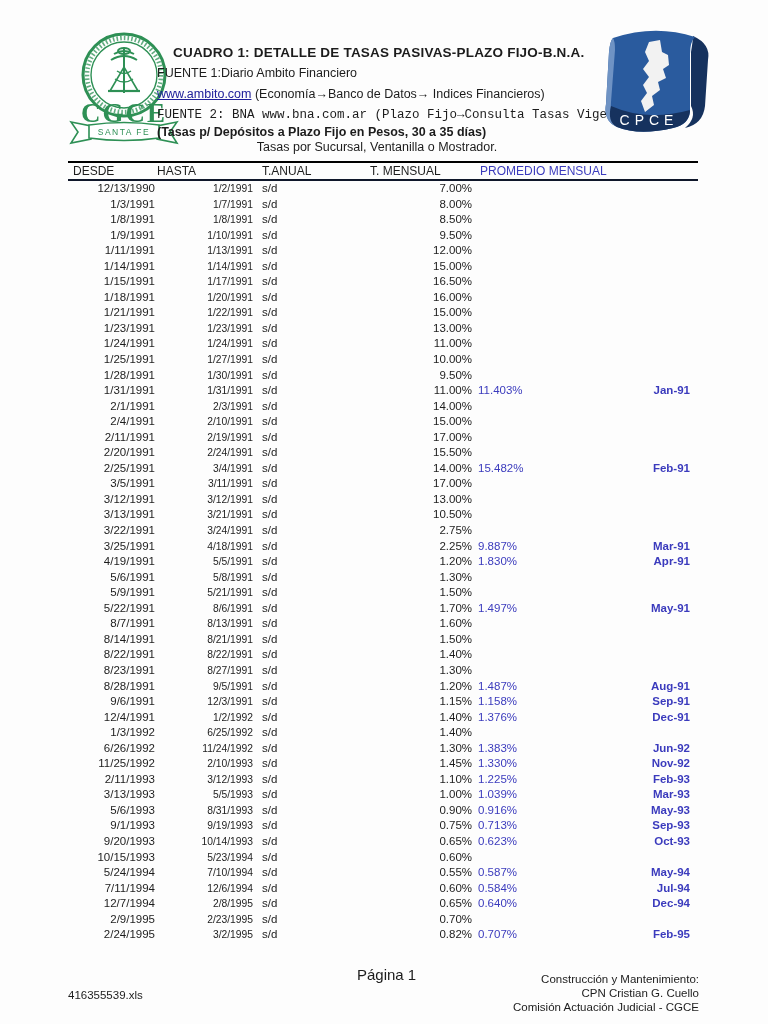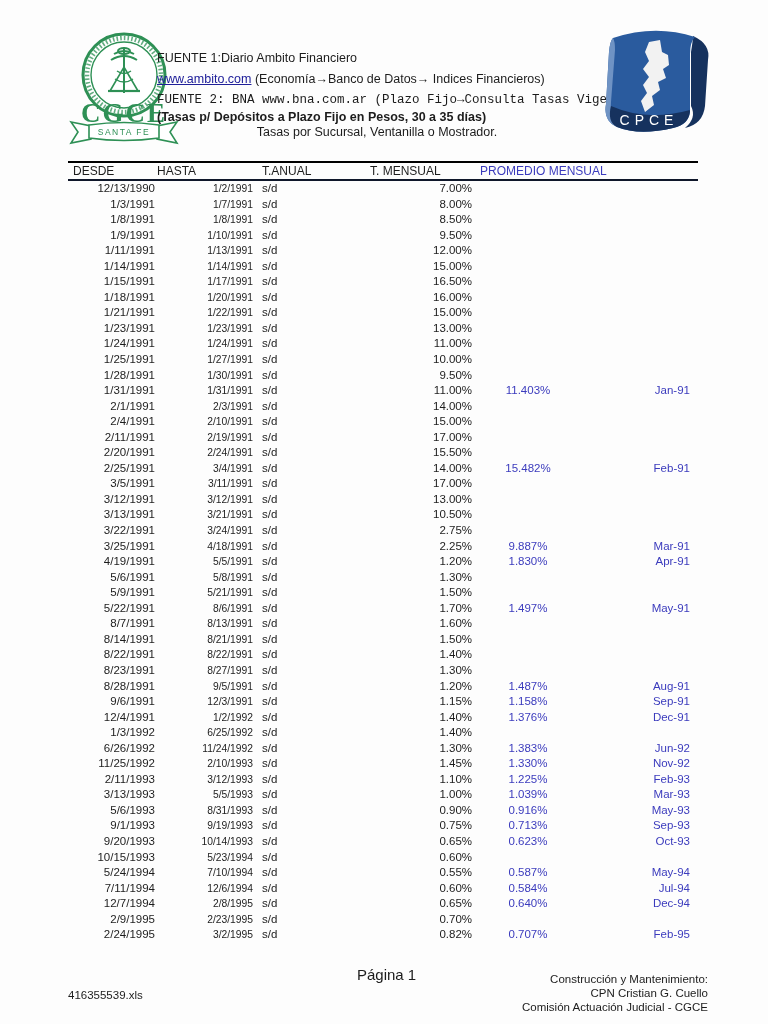--- a/index.html
+++ b/index.html
@@ -39,28 +39,28 @@
   .h-prom { padding-left:2px; color:#3b3bbd; }
 
   .trow {
     display:grid; grid-template-columns:87px 98px 76px 149px 106px 114px;
     height:15.55px; line-height:15.4px; font-size:11.5px; white-space:nowrap;
   }
   .c-desde { text-align:right; }
   .c-hasta { text-align:right; font-size:10.3px; }
   .c-anual { text-align:left; padding-left:9px; }
   .c-mensual { text-align:right; padding-right:6px; }
-  .c-prom { text-align:center; padding-right:6px; color:#3b3bbd; }
-  .c-month { text-align:right; padding-right:8px; color:#3b3bbd; }
+  .c-prom { text-align:left; padding-right:6px; color:#3b3bbd; }
+  .c-month { text-align:right; padding-right:8px; color:#3b3bbd;font-weight:bold; }
 
   
   .footer { position:absolute; left:0; top:0; width:100%; height:100%; pointer-events:none; }
   .f-file { position:absolute; left:68px; top:989px; font-size:11.5px; }
   .f-page { position:absolute; left:357px; top:966px; font-size:15px; }
-  .f-credits { position:absolute; right:60px; top:972px; text-align:right; font-size:11.5px; line-height:14px; }
+  .f-credits { position:absolute; right:69px; top:972px; text-align:right; font-size:11.5px; line-height:14px; }
 
   svg text { font-family:"Liberation Sans", sans-serif; }
   .serif-logo { font-family:"Liberation Serif", serif; }
 </style>
 </head>
 <body>
 
 <div class="page">
 
   <div class="logo-cgce">
@@ -82,20 +82,21 @@
       <text x="59" y="95" text-anchor="middle" class="serif-logo" font-size="27" font-weight="bold" fill="#2e9055" letter-spacing="2">CGCE</text>
 
       <polygon points="6,95 26,99 26,112 6,116 13,105" fill="#ffffff" stroke="#2e9055" stroke-width="1.6"></polygon>
       <polygon points="112,95 92,99 92,112 112,116 105,105" fill="#ffffff" stroke="#2e9055" stroke-width="1.6"></polygon>
       <path d="M24 98 Q59 93 94 98 L94 111 Q59 116 24 111 Z" fill="#ffffff" stroke="#2e9055" stroke-width="1.6"></path>
       <text x="59" y="108" text-anchor="middle" font-size="8.5" fill="#2e9055" letter-spacing="1.5">SANTA FE</text>
     </svg>
   </div>
 
   <div class="header-text">
+    <div class="doc-title">CUADRO 1: DETALLE DE TASAS PASIVAS-PLAZO FIJO-B.N.A.</div>
     <div class="hline f1">FUENTE 1:Diario Ambito Financiero</div>
     <div class="hline lnk"><span class="weblink">www.ambito.com</span><span>  (Economía→Banco de Datos→ Indices Financieros)</span></div>
     <div class="hline f2">FUENTE 2: BNA  www.bna.com.ar (Plazo Fijo→Consulta Tasas Vigentes)</div>
     <div class="hline boldnote">(Tasas p/ Depósitos a Plazo Fijo en Pesos, 30 a 35 días)</div>
     <div class="hline note">Tasas por Sucursal, Ventanilla o Mostrador.</div>
   </div>
 
   <div class="logo-cpce">
     <svg width="120" height="110" viewBox="0 0 120 110">
 

